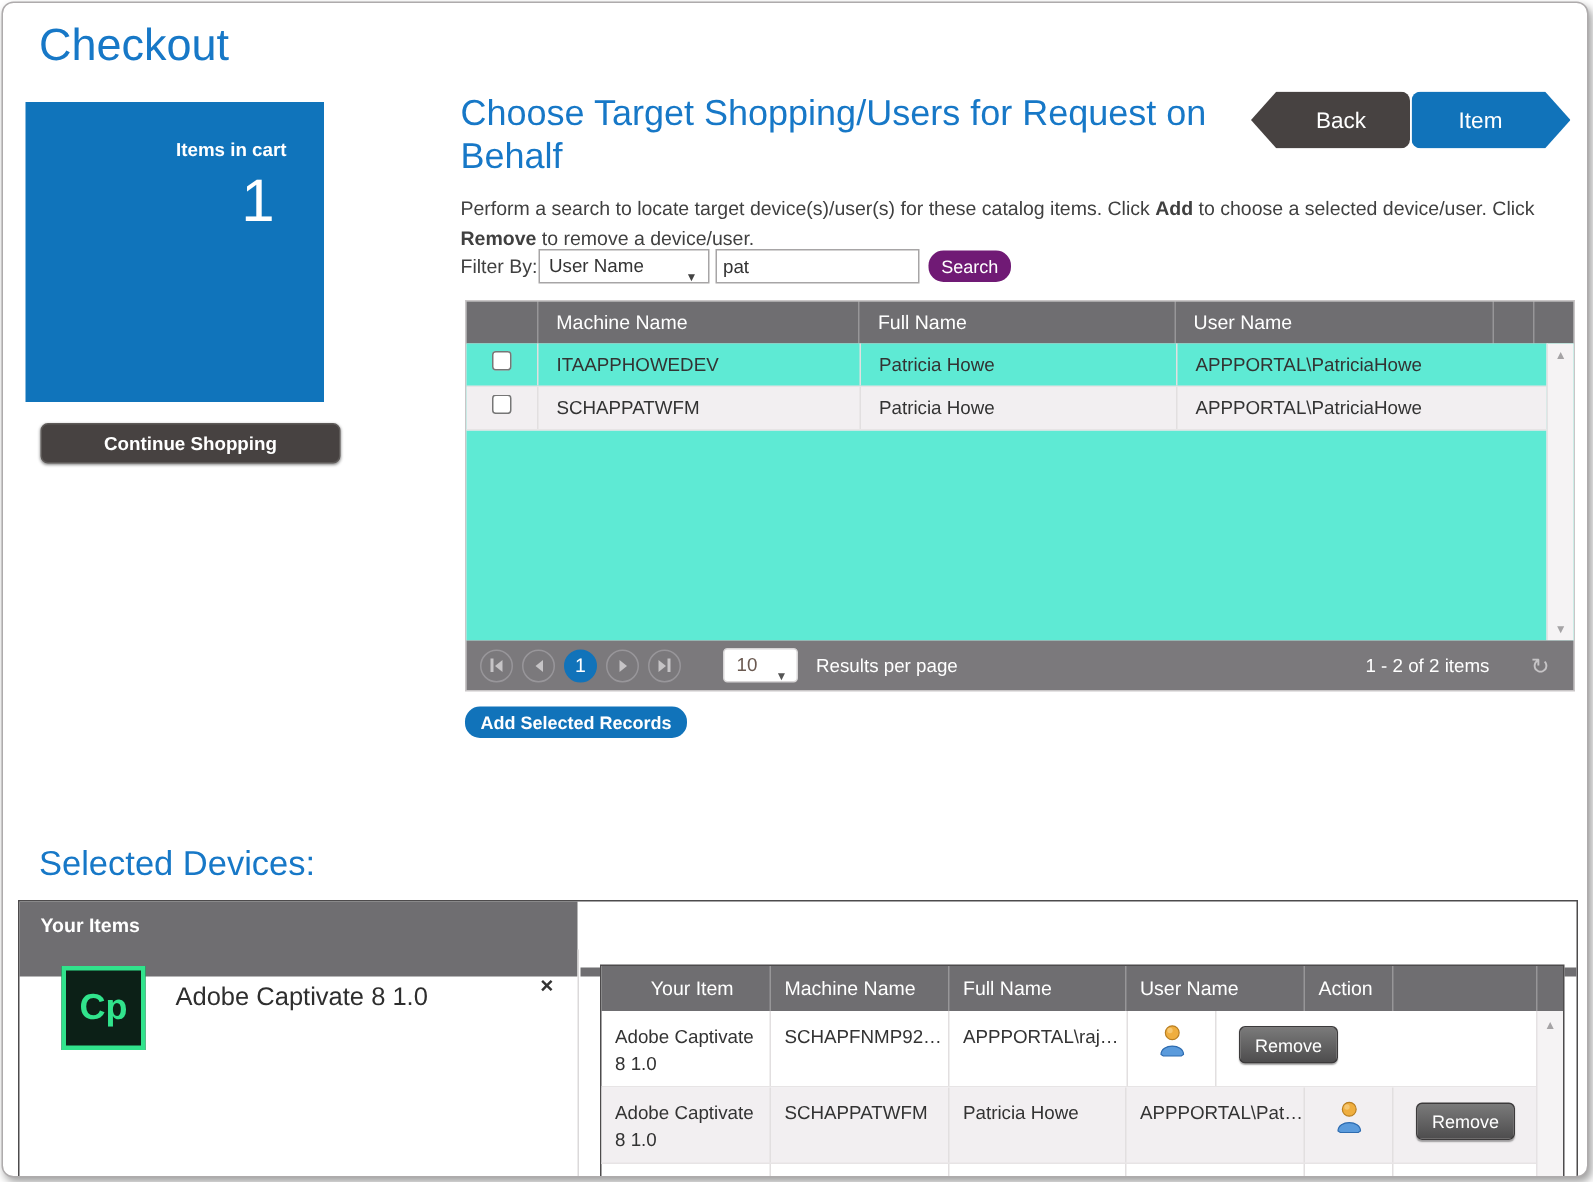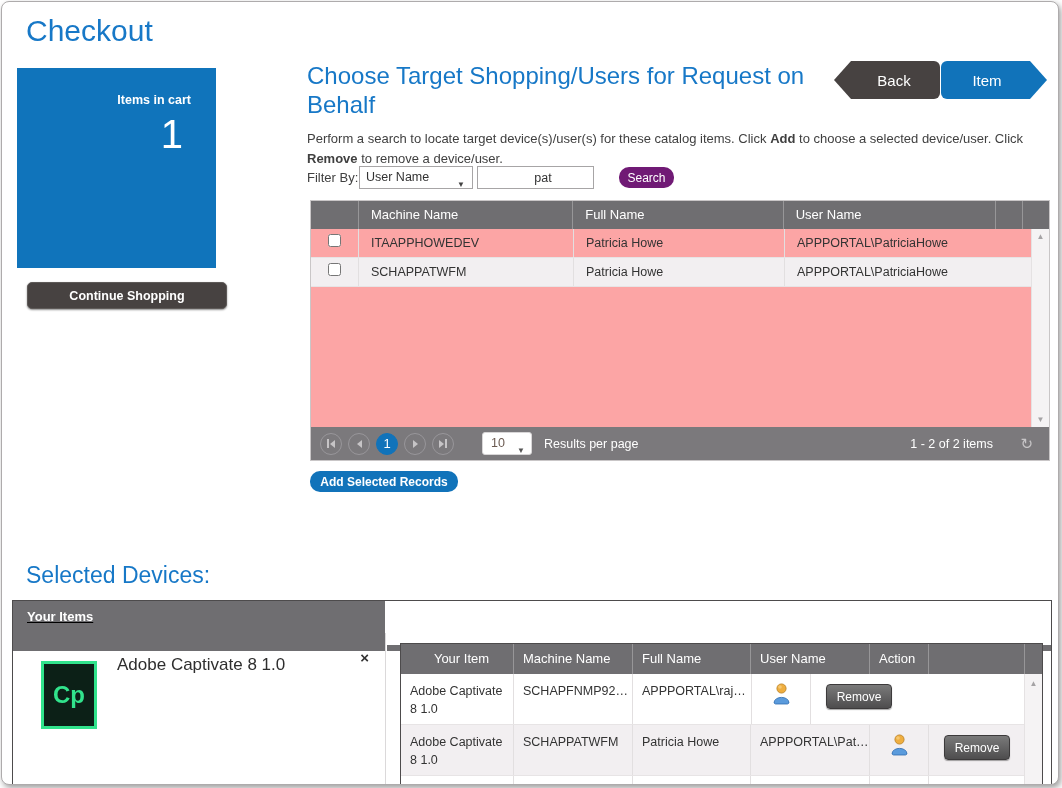--- a/index.html
+++ b/index.html
@@ -26,33 +26,33 @@
   .next-btn{ left:939px; width:106px; background:#1173ba; border-radius:6px;
              clip-path:polygon(0 0, calc(100% - 17px) 0, 100% 50%, calc(100% - 17px) 100%, 0 100%); padding-right:14px; }
 
   .desc{ position:absolute; left:305px; top:127px; width:742px; font-size:13px; color:#404040; line-height:1.55; }
 
   
   .filter-label{ position:absolute; left:305px; top:168px; font-size:13px; color:#404040; }
   .filter-select{ position:absolute; left:357px; top:164px; width:114px; height:23px; border:1px solid #a7a5a6; background:#fff;
                   font-size:12.5px; color:#333; line-height:21px; padding-left:6px; cursor:pointer; }
   .filter-select .caret{ position:absolute; right:7px; top:7px; font-size:8px; color:#434343; }
-  .filter-input{ position:absolute; left:475px; top:164px; width:117px; height:23px; border:1px solid #a7a5a6;
-                 font-size:12.5px; color:#333; padding-left:15px; font-family:"Liberation Sans",sans-serif;text-align:center; }
+  .filter-input{ position:absolute; left:475px; top:164px; width:136px; height:23px; border:1px solid #a7a5a6;
+                 font-size:12.5px; color:#333; padding-left:4px; font-family:"Liberation Sans",sans-serif; }
   .search-btn{ position:absolute; left:617px; top:165px; width:55px; height:21px; background:#701a75; color:#fff;
                border:none; border-radius:10px; font-size:12px; font-family:"Liberation Sans",sans-serif; cursor:pointer; }
 
   
   .grid{ position:absolute; left:308px; top:198px; width:740px; height:261px; border:1px solid #c9c6c7; background:#fff; }
   .grid-header{ display:flex; height:28px; background:#6f6e71; color:#fff; font-size:13px; }
   .grid-header .hc{ border-left:1px solid rgba(255,255,255,.28); line-height:28px; padding-left:12px; overflow:hidden; white-space:nowrap; }
   .grid-header .hc:first-child{ border-left:none; }
   .hc.c0{ width:47px; } .hc.c1{ width:215px; } .hc.c2{ width:211px; } .hc.c3{ width:213px; }
   .hc.c4{ width:27px; padding:0; } .hc.c5{ width:27px; padding:0; }
-  .grid-body{ position:relative; height:198px; background:#fca5a5; }
+  .grid-body{ position:relative; height:198px; background:#5eead4; }
   .grid-row{ display:flex; height:29px; align-items:center; font-size:12.5px; color:#333; border-bottom:1px solid #e7e4e5; width:720px; }
   .grid-row.alt{ background:#f2eff1; }
   .grid-row .bc{ border-left:1px solid #e2dfe0; height:100%; line-height:28px; padding-left:12px; overflow:hidden; white-space:nowrap; }
   .grid-row .bc:first-child{ border-left:none; }
   .bc.c0{ width:47px; text-align:center; padding-left:0; }
   .bc.c1{ width:215px; } .bc.c2{ width:211px; } .bc.c3{ width:247px; }
   .vscroll{ position:absolute; right:0; top:0; bottom:0; width:18px; background:#f5f3f4; border-left:1px solid #e5e2e3;
             display:flex; flex-direction:column; justify-content:space-between; align-items:center; padding:3px 0; }
   .vscroll .arr{ font-size:8px; color:#a5a3a5; cursor:pointer; }
   
@@ -71,25 +71,25 @@
   .pager-items{ position:absolute; right:56px; color:#fff; font-size:12.5px; }
   .pager-refresh{ position:absolute; right:16px; color:#c6c4c6; font-size:15px; cursor:pointer; }
 
   .add-btn{ position:absolute; left:308px; top:469px; width:148px; height:21px; background:#1173ba; color:#fff; border:none;
             border-radius:10px; font-size:12px; font-weight:bold; font-family:"Liberation Sans",sans-serif; cursor:pointer; }
 
   .selected-heading{ position:absolute; left:24px; top:560px; font-size:23px; font-weight:400; color:#1778c7; }
 
   
   .panel{ position:absolute; left:10px; top:598px; width:1040px; height:240px; border:1px solid #4d4b4c; background:#fff; }
-  .panel-header{ display:flex; height:50px;text-decoration:underline; }
+  .panel-header{ display:flex; height:50px; }
   .panel-header .ph{ background:#6f6e71; color:#fff; font-size:13px; font-weight:bold; line-height:32px; padding-left:14px; }
   .ph.left{ width:372px; } .ph.right{ flex:1; margin-left:2px;margin-top:44px; }
   .panel-left{ position:absolute; left:0; top:32px; width:373px; bottom:0; border-right:1px solid #dbd9da; }
-  .cp-icon{ position:absolute; left:28px; top:28px; width:56px; height:68px; background:#0c2017; border:3px solid #31e38c;
+  .cp-icon{ position:absolute; left:28px; top:11px; width:56px; height:56px; background:#0c2017; border:3px solid #31e38c;
             color:#31e38c; font-size:24px; font-weight:bold; display:flex; align-items:center; justify-content:center; }
   .item-name{ position:absolute; left:104px; top:22px; font-size:17px; color:#2e2e2e; }
   .item-close{ position:absolute; right:16px; top:16px; font-size:15px; font-weight:bold; color:#333; cursor:pointer; }
 
   
   .itable{ position:absolute; left:387px; top:42px; width:643px; height:190px; border:1px solid #4d4b4c; background:#fff; }
   .itable-header{ display:flex; height:30px; background:#6f6e71; color:#fff; font-size:13px; }
   .itable-header .ic{ border-left:1px solid rgba(255,255,255,.28); line-height:30px; padding-left:9px; overflow:hidden; white-space:nowrap; }
   .itable-header .ic:first-child{ border-left:none; }
   .ic.k0{ width:112px;text-align:center; } .ic.k1{ width:119px; } .ic.k2{ width:118px; } .ic.k3{ width:119px; }

